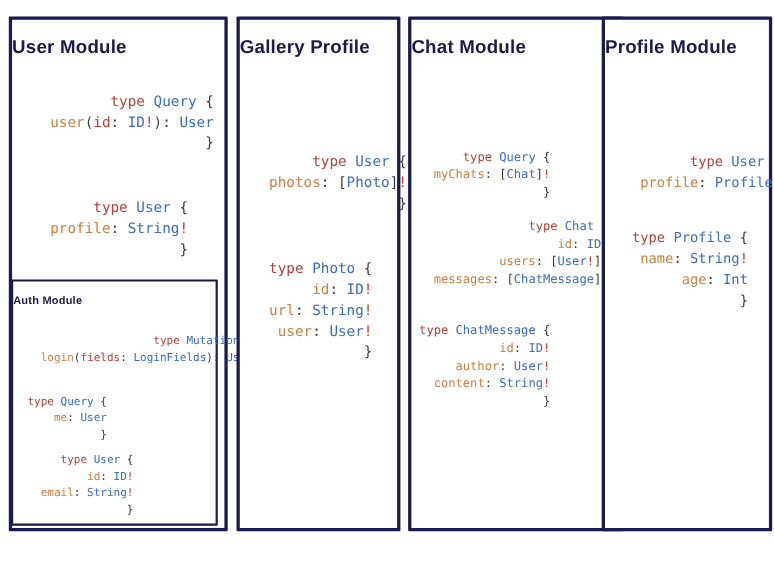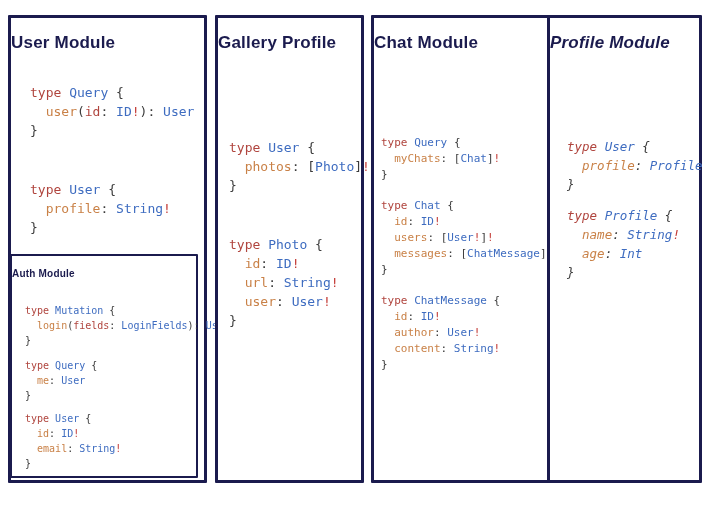--- a/index.html
+++ b/index.html
@@ -16,31 +16,32 @@
     position:relative;width:704px;height:511px;background:var(--background);
     overflow:hidden;font-family:"Liberation Sans",sans-serif;
   }
   .panel{
     position:absolute;background:#fff;border:3px solid var(--navy);
     box-sizing:border-box;border-radius:1px;
   }
   .p-user{left:8px;top:15px;width:199px;height:468px;}
   .p-gallery{left:215px;top:15px;width:149px;height:468px;}
   .p-chat{left:371px;top:15px;width:196px;height:468px;}
-  .p-profile{left:547px;top:15px;width:155px;height:468px;font-style:italic;}
+  .p-profile{left:547px;top:15px;width:155px;height:468px;}
   .p-auth{left:-1px;top:236px;width:188px;height:224px;border-width:2px;}
   .panel-title{
     margin:0;position:absolute;top:15px;left:0;right:0;text-align:left;
     font-weight:700;font-size:17px;letter-spacing:.2px;color:var(--navy);
     font-family:"Liberation Sans",sans-serif;
   }
   .p-auth .panel-title{top:12px;font-size:10px;}
   .code{
     position:absolute;font-family:"DejaVu Sans Mono",monospace;white-space:pre;
     color:var(--punct);
+    text-align:right;
   }
   .code-line{white-space:pre;}
   .tk-k{color:var(--keyword);}
   .tk-t{color:var(--typeName);}
   .tk-f{color:var(--fieldName);}
   .tk-b{color:var(--bang);}
   .tk-p{color:var(--punct);}
   
   .p-user > .code{font-size:13px;line-height:19px;}
   .u0{left:19px;top:65px;}

